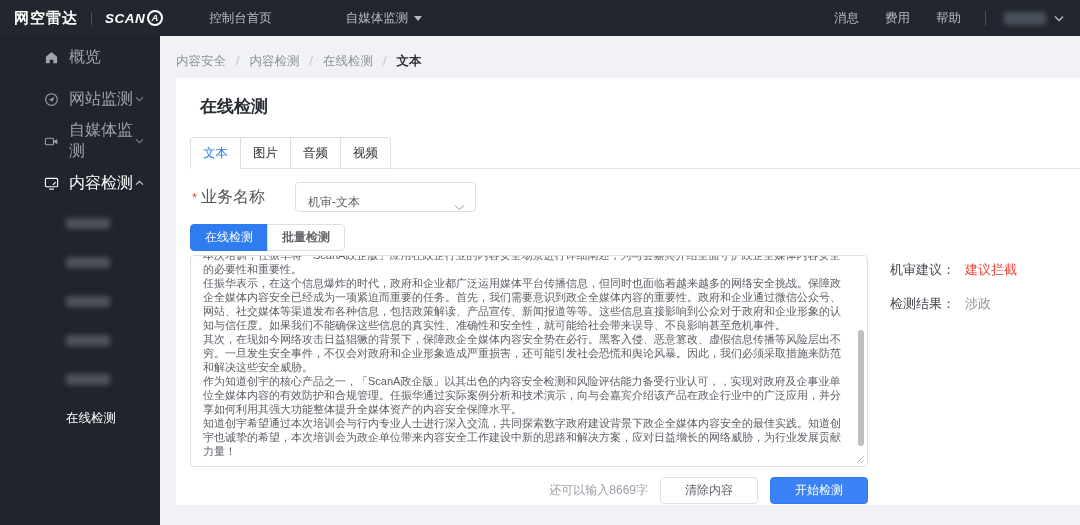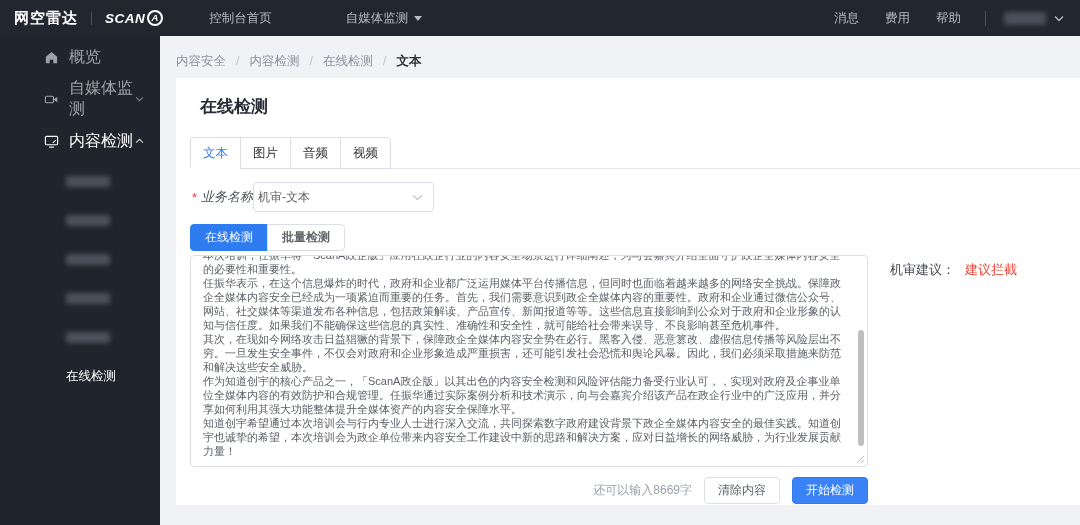--- a/index.html
+++ b/index.html
@@ -53,23 +53,23 @@
   .tabs { position:absolute; left:14px; right:0; top:59px; height:32px; display:flex; align-items:flex-end;
           border-bottom:1px solid #e4e7ed; }
   .tab { height:32px; line-height:30px; padding:0 12px; border:1px solid #dcdfe6; margin-left:-1px; margin-bottom:-1px;
          background:#fff; font-size:12.5px; color:#303133; cursor:pointer; white-space:nowrap; }
   .tab:first-child { border-top-left-radius:4px; margin-left:0; }
   .tab:last-child { border-top-right-radius:4px; }
   .tab.active { color:#2e7cf0; border-bottom-color:#fff; }
 
   .form-row { position:absolute; left:16px; top:104px; display:flex; align-items:center; height:30px; }
   .req { color:#f04134; margin-right:4px; font-size:13px; }
-  .form-label { font-size:13px; color:#4e5358; margin-right:0;font-style:italic; }
+  .form-label { font-size:16px; color:#4e5358; margin-right:30px; }
   .select { width:181px; height:30px; border:1px solid #dcdfe6; border-radius:4px; background:#fff;
-            display:flex; align-items:center; justify-content:space-between; padding:0 10px 0 4px;
+            display:flex; align-items:flex-end; justify-content:space-between; padding:0 10px 0 12px;
             font-size:12px; color:#606266; cursor:pointer; }
   .select .chev { color:#c0c4cc; display:flex; }
 
   .mode-toggle { position:absolute; left:14px; top:146px; display:flex; }
   .mode-btn { height:27px; line-height:25px; padding:0 14px; font-size:12px; border:1px solid #dcdfe6;
               background:#fff; color:#606266; cursor:pointer; white-space:nowrap; }
   .mode-btn:first-child { border-radius:4px 0 0 4px; }
   .mode-btn:last-child { border-radius:0 4px 4px 0; margin-left:-1px;font-weight:bold; }
   .mode-btn.active { background:#2e7cf0; border-color:#2e7cf0; color:#fff; }
 
@@ -81,21 +81,21 @@
   .resize-handle { position:absolute; right:2px; bottom:2px; width:9px; height:9px; cursor:nwse-resize; color:#b6bac0; }
 
   .result-panel { position:absolute; left:714px; top:183px; font-size:13px;text-align:center; }
   .result-row { display:flex; align-items:center; margin-bottom:16px; white-space:nowrap; }
   .result-label { color:#42464d; margin-right:10px; }
   .result-value.danger { color:#f04134; }
   .result-value.muted { color:#8c9097; }
 
   .footer-row { position:absolute; top:399px; left:14px; width:678px; display:flex; justify-content:flex-end; align-items:center; }
   .remaining { font-size:12px; color:#9a9ea6; margin-right:12px; }
-  .btn { height:27px; padding:0 13px; border-radius:4px; font-size:12px; cursor:pointer;
+  .btn { height:27px; padding:0 24px; border-radius:4px; font-size:12px; cursor:pointer;
          display:flex; align-items:center; white-space:nowrap; }
   .btn.ghost { border:1px solid #dcdfe6; background:#fff; color:#5c6066; margin-right:12px; }
   .btn.primary { background:#3b82f6; border:1px solid #2e7cf0; color:#fff; }
 
   svg { display:block; }
 </style>
 </head>
 <body>
 
 <div class="app">
@@ -137,20 +137,34 @@
       <span class="ico">
         <svg width="15" height="15" viewBox="0 0 16 16">
             <path d="M8 2.2l6 5.1V14h-4.1v-3.7H6.1V14H2V7.3z" fill="currentColor"></path>
           </svg>
       </span>
       <span>概览</span>
     </div>
     <div class="side-item">
       <span class="ico">
         <svg width="15" height="15" viewBox="0 0 16 16">
+            <circle cx="8" cy="8" r="6.2" fill="none" stroke="currentColor" stroke-width="1.2"></circle>
+            <path d="M4.8 8.6l6.4-3.2-2.7 5.4-.9-2z" fill="currentColor"></path>
+          </svg>
+      </span>
+      <span>网站监测</span>
+      <span class="chev">
+        <svg width="9" height="6" viewBox="0 0 10 7">
+            <polyline points="1,1.5 5,5.5 9,1.5" fill="none" stroke="currentColor" stroke-width="1.2"></polyline>
+          </svg>
+      </span>
+    </div>
+    <div class="side-item">
+      <span class="ico">
+        <svg width="15" height="15" viewBox="0 0 16 16">
             <rect x="1.5" y="4.5" width="8.6" height="7" rx="1.4" fill="none" stroke="currentColor" stroke-width="1.2"></rect>
             <path d="M10.6 7.4l3.6-2.2v5.6l-3.6-2.2z" fill="currentColor"></path>
           </svg>
       </span>
       <span>自媒体监测</span>
       <span class="chev">
         <svg width="9" height="6" viewBox="0 0 10 7">
             <polyline points="1,1.5 5,5.5 9,1.5" fill="none" stroke="currentColor" stroke-width="1.2"></polyline>
           </svg>
       </span>
@@ -239,20 +253,24 @@
               <path d="M8 1L1 8M8 5L5 8" stroke="currentColor" stroke-width="1"></path>
             </svg>
         </span>
       </div>
 
       <div class="result-panel">
         <div class="result-row">
           <span class="result-label">机审建议：</span>
           <span class="result-value danger">建议拦截</span>
         </div>
+        <div class="result-row">
+          <span class="result-label">检测结果：</span>
+          <span class="result-value muted">涉政</span>
+        </div>
       </div>
 
       <div class="footer-row">
         <span class="remaining">还可以输入8669字</span>
         <button class="btn ghost">清除内容</button>
         <button class="btn primary">开始检测</button>
       </div>
     </div>
 
   </div>

